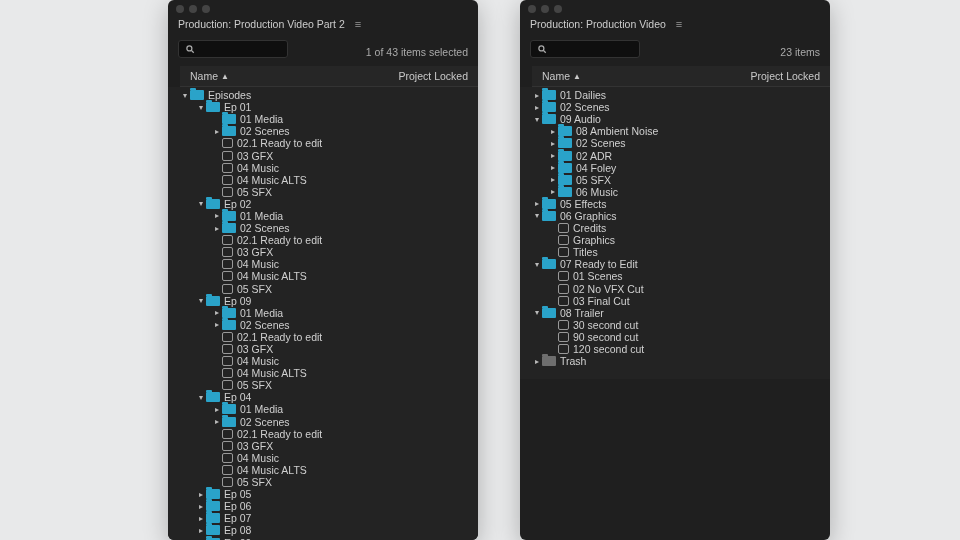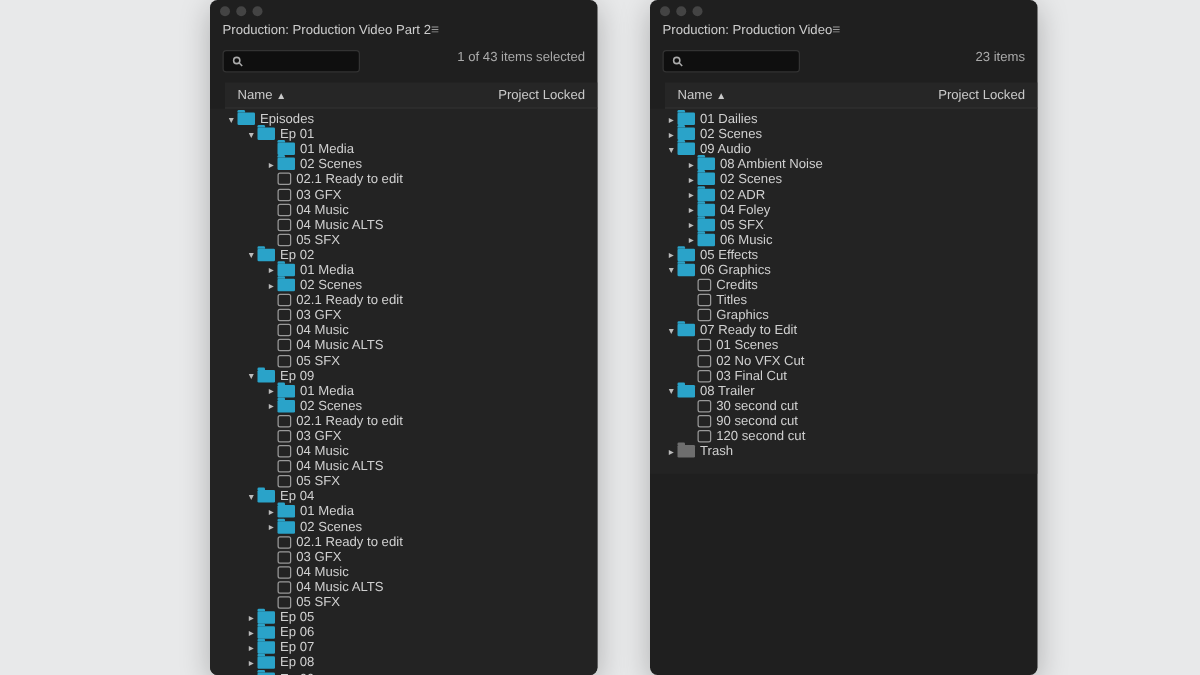--- a/index.html
+++ b/index.html
@@ -22,29 +22,29 @@
   .panel-left { left: 168px; top: 0; width: 310px; height: 540px; }
   .panel-right { left: 520px; top: 0; width: 310px; height: 540px; }
 
   .traffic {
     display: flex; gap: 5px; padding: 5px 8px;
   }
   .traffic span {
     width: 8px; height: 8px; border-radius: 50%; background: #444;
   }
   .titlebar {
-    display: flex; align-items: center; gap: 0;
+    display: flex; align-items: center; gap: 10px;
     padding: 0 10px 6px 10px;
     color: #ccc;
     font-size: 10.5px;
   }
   .titlebar .menu-icon { color: #999; font-size: 11px; }
 
   .toolbar {
-    display: flex; align-items: flex-start; justify-content: space-between;
+    display: flex; align-items: flex-end; justify-content: space-between;
     padding: 4px 10px 8px 10px;
     gap: 11px;
   }
   .search {
     display: flex; align-items: center;
     background: #0f0f0f;
     border: 1px solid #333;
     border-radius: 3px;
     width: 110px; height: 18px;
     padding: 0 6px;
@@ -462,27 +462,27 @@
         <div class="row">
           <span class="indent" style="width:24px"></span>
           <span class="arrow blank">▸</span>
           <span class="bin-icon"></span>
           <span class="label">Credits</span>
         </div>
         <div class="row">
           <span class="indent" style="width:24px"></span>
           <span class="arrow blank">▸</span>
           <span class="bin-icon"></span>
+          <span class="label">Graphics</span>
+        </div>
+        <div class="row">
+          <span class="indent" style="width:24px"></span>
+          <span class="arrow blank">▸</span>
+          <span class="bin-icon"></span>
           <span class="label">Titles</span>
-        </div>
-        <div class="row">
-          <span class="indent" style="width:24px"></span>
-          <span class="arrow blank">▸</span>
-          <span class="bin-icon"></span>
-          <span class="label">Graphics</span>
         </div>
         <div class="row">
           <span class="indent" style="width:8px"></span>
           <span class="arrow">▾</span>
           <span class="folder-icon"></span>
           <span class="label">07 Ready to Edit</span>
         </div>
         <div class="row">
           <span class="indent" style="width:24px"></span>
           <span class="arrow blank">▸</span>

